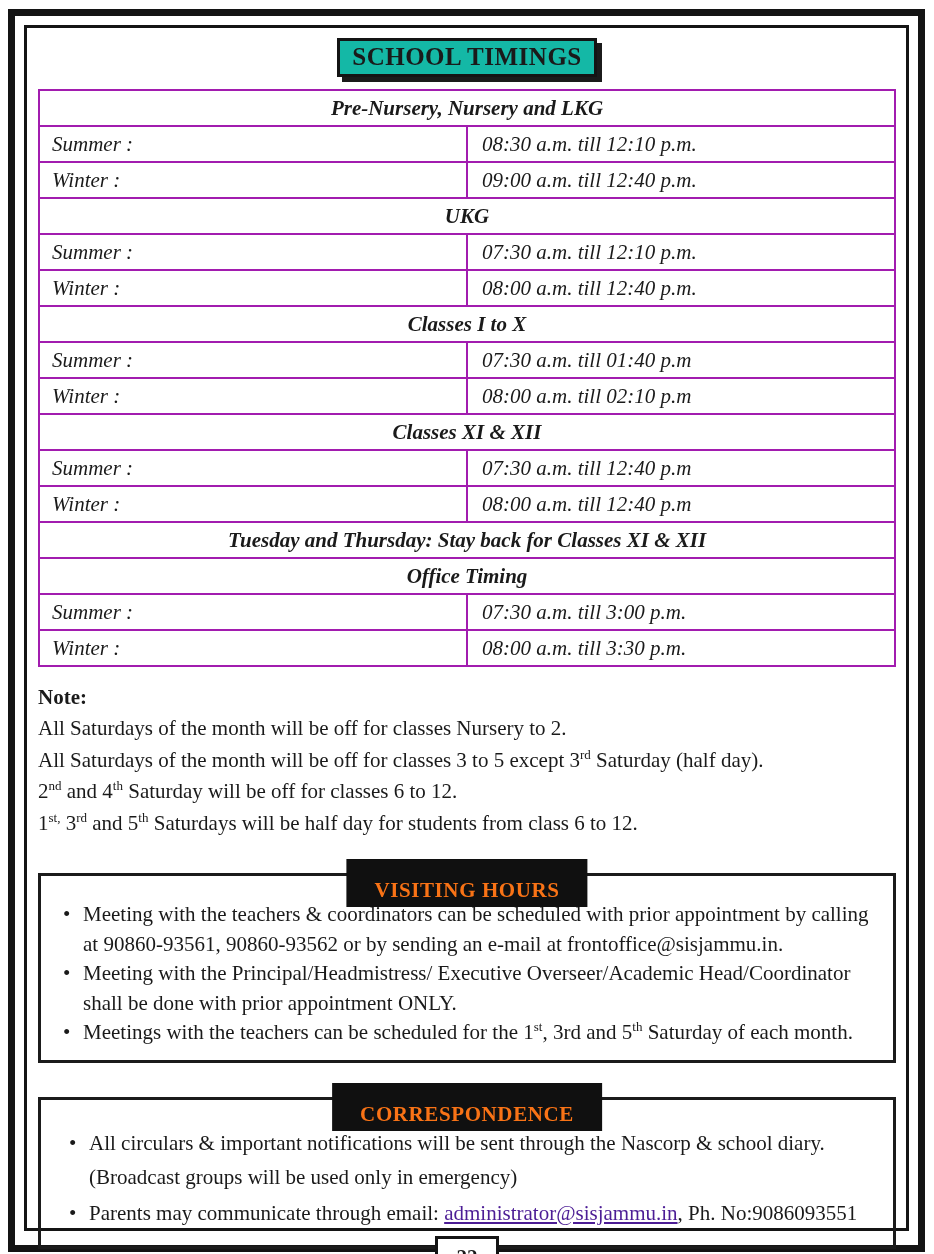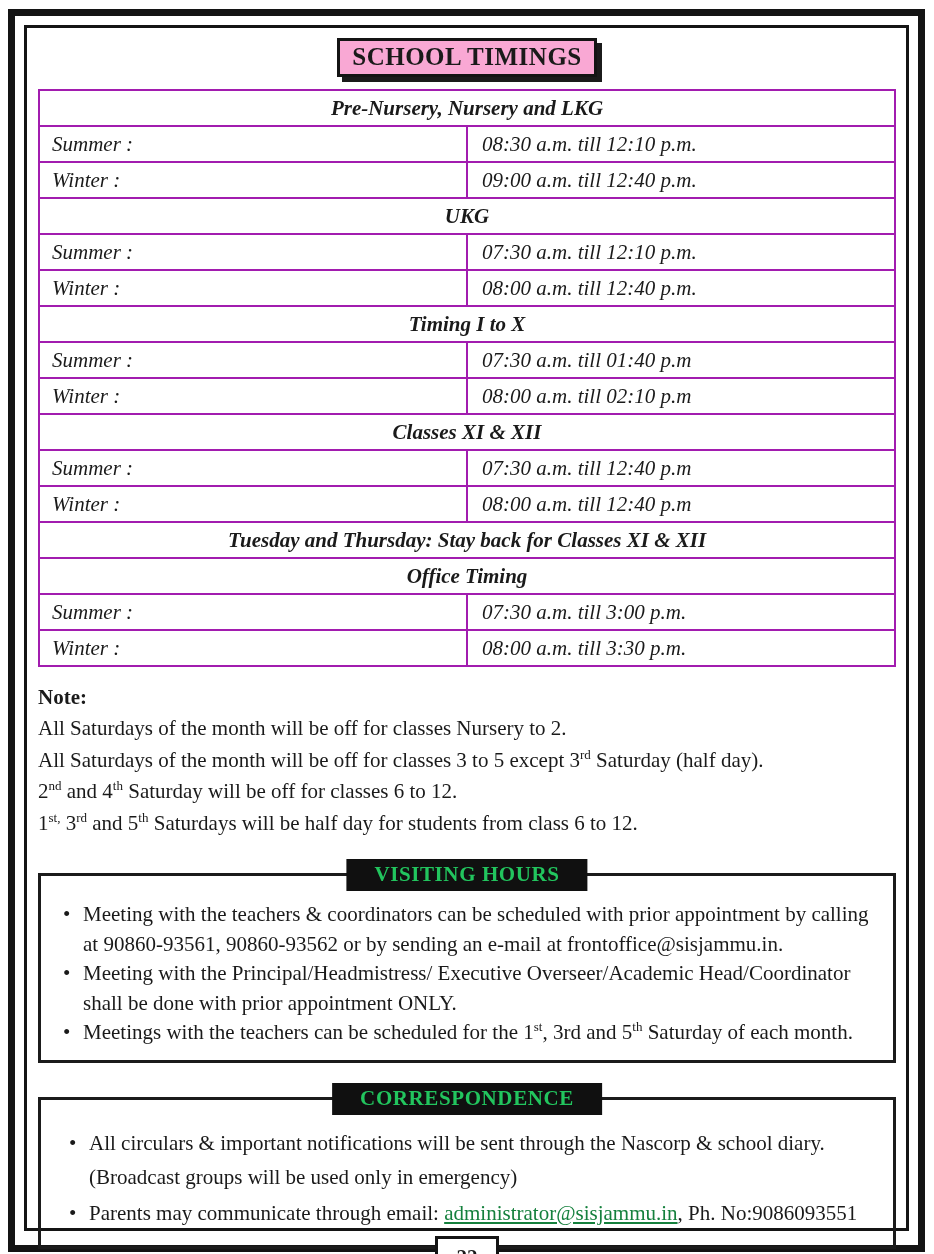--- a/index.html
+++ b/index.html
@@ -31,21 +31,21 @@
     position: absolute;
     left: 38px; right: 38px; top: 30px;
   }
 
   
   .title-wrap { text-align: center; margin-top: 8px; }
   .title-plate {
     display: inline-block;
     border: 3px solid #141414;
     box-shadow: 5px 5px 0 #1b1b1b;
-    background: #f9a8d4;
+    background: #14b8a6;
     padding: 2px 12px 3px 12px;
     font-size: 25px;
     font-weight: bold;
     letter-spacing: 0.5px;
   }
 
   
   table.timings {
     width: 100%;
     border-collapse: collapse;
@@ -78,25 +78,25 @@
     position: relative;
     border: 3px solid #1b1b1b;
     margin-top: 34px;
   }
   .section-title {
     position: absolute;
     top: -17px;
     left: 50%;
     transform: translateX(-50%);
     background: #101010;
-    color: #22c55e;
+    color: #f97316;
     font-weight: bold;
     font-size: 21px;
     letter-spacing: 0.6px;
-    padding: 3px 28px 4px 28px;
+    padding: 19px 28px 4px 28px;
     white-space: nowrap;
   }
   .bullets {
     list-style: none;
     margin: 0;
     padding: 24px 12px 12px 18px;
   }
   .bullets li {
     position: relative;
     padding-left: 24px;
@@ -106,21 +106,21 @@
   .bullets li::before {
     content: "\2022";
     position: absolute;
     left: 4px;
     top: 0;
   }
   .corr .bullets { padding: 26px 12px 14px 24px; }
   .corr .bullets li { line-height: 34px; margin-bottom: 2px; }
   .extra-line { line-height: 34px; }
   a.email-link, .email-link {
-    color: #15803d;
+    color: #4c1d95;
     cursor: pointer;
   }
 
   
   .page-num-box {
     position: absolute;
     left: 50%;
     transform: translateX(-50%);
     bottom: -22px;
     width: 64px;
@@ -166,21 +166,21 @@
       <tr>
         <td class="lbl">Summer :</td>
         <td class="val">07:30 a.m. till 12:10 p.m.</td>
       </tr>
       <tr>
         <td class="lbl">Winter :</td>
         <td class="val">08:00 a.m. till 12:40 p.m.</td>
       </tr>
 
       <tr>
-        <td class="hdr" colspan="2">Timing I to X</td>
+        <td class="hdr" colspan="2">Classes I to X</td>
       </tr>
       <tr>
         <td class="lbl">Summer :</td>
         <td class="val">07:30 a.m. till 01:40 p.m</td>
       </tr>
       <tr>
         <td class="lbl">Winter :</td>
         <td class="val">08:00 a.m. till 02:10 p.m</td>
       </tr>
 

